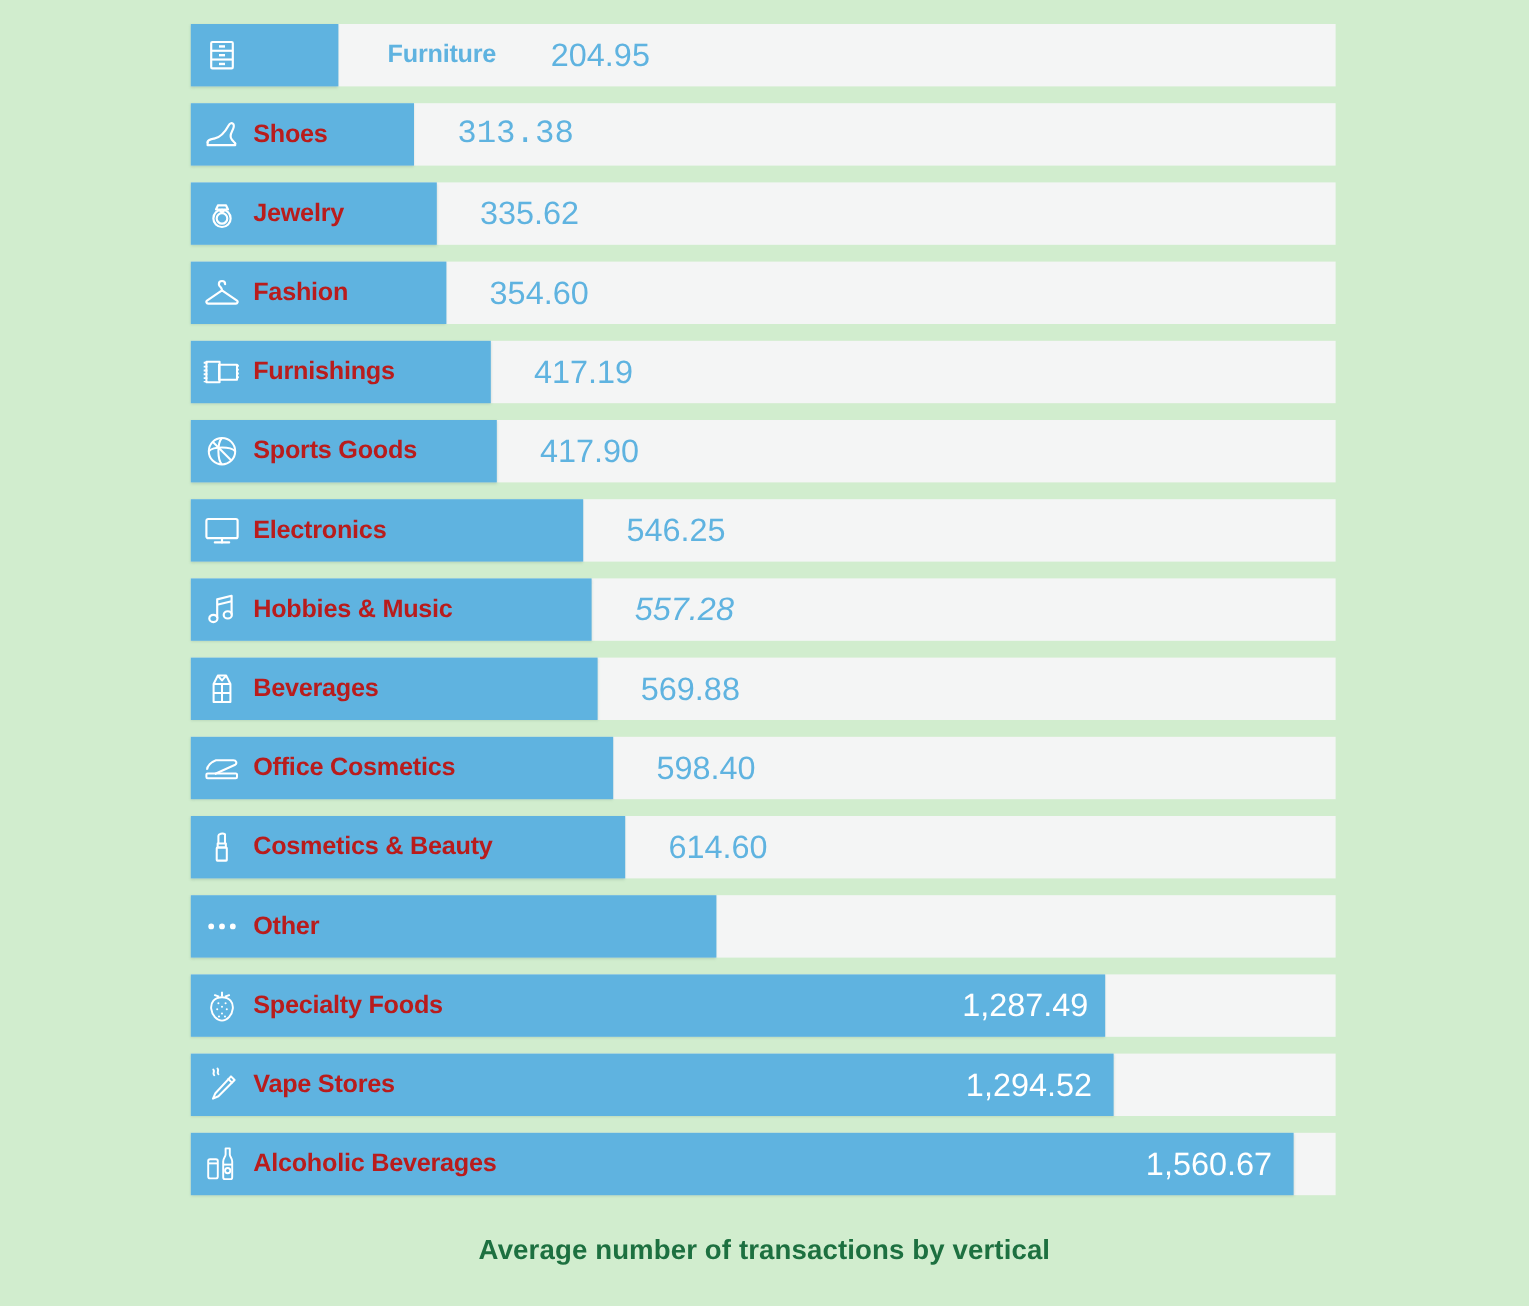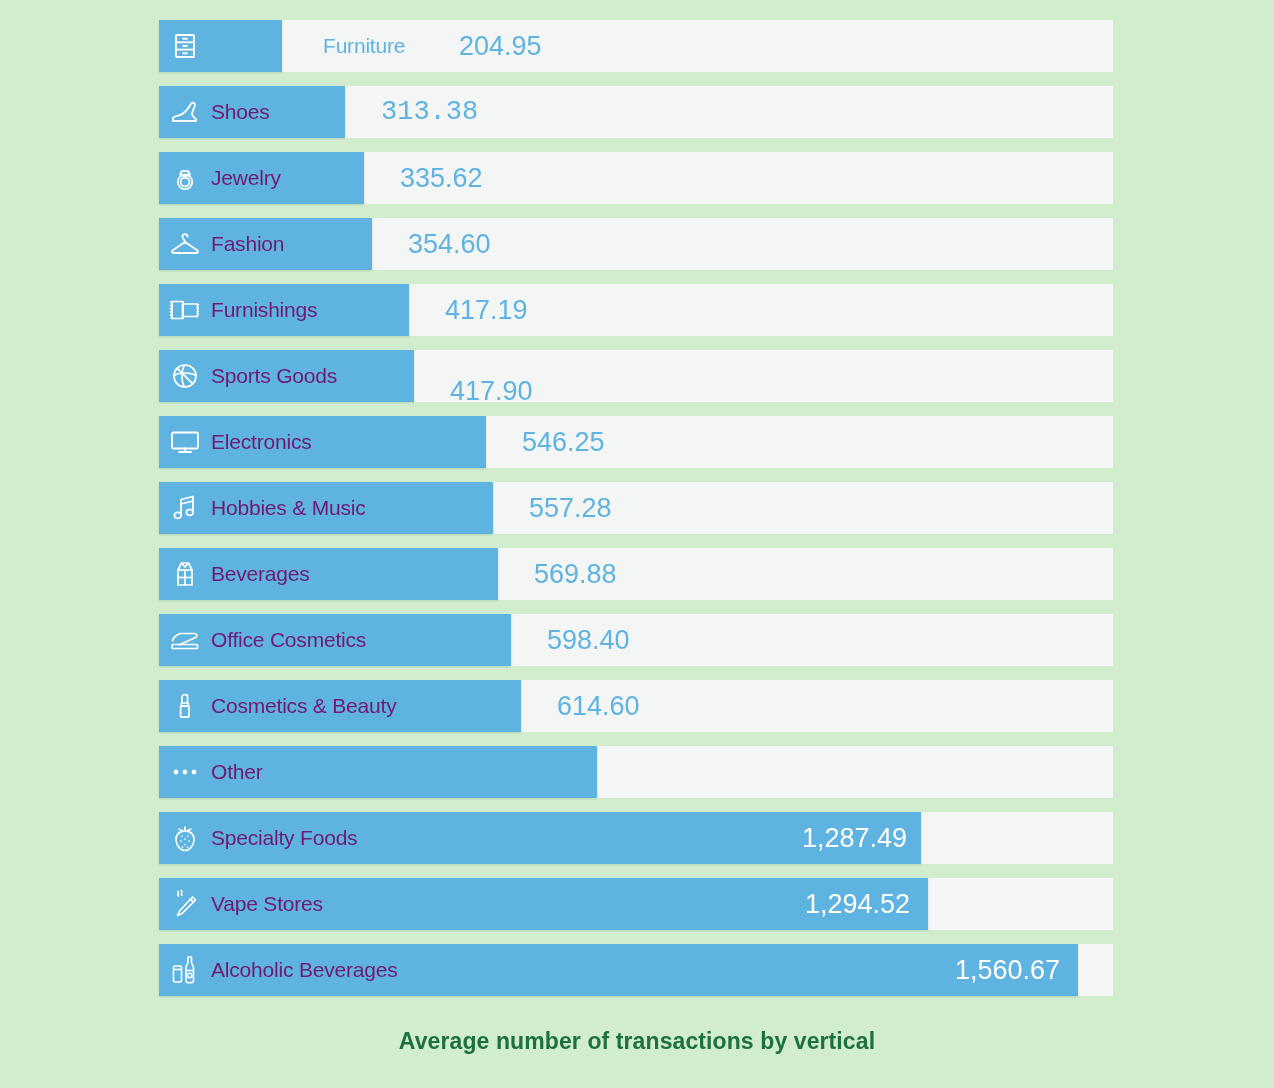--- a/index.html
+++ b/index.html
@@ -61,28 +61,28 @@
   .icon svg {
     display: block;
     overflow: visible;
   }
   .bar-label {
     position: absolute;
     top: 0;
     height: 52px;
     line-height: 52px;
     font-size: 21px;
-    font-weight: normal;
+    font-weight: bold;
     white-space: nowrap;
     letter-spacing: -0.2px;
   }
   
   .row.label-in .bar-label {
     left: 52px;
-    color: #701a75;
+    color: #b91c1c;
   }
   
   .row.label-out .bar-label {
     color: #5fb3e0;
   }
   .value {
     position: absolute;
     top: 0;
     height: 52px;
     line-height: 52px;
@@ -191,21 +191,21 @@
         <div class="bar" style="width: 255px;"></div>
         <span class="icon">
           <svg width="30" height="30" viewBox="0 0 30 30" fill="none" stroke="#fff" stroke-width="1.7">
             <circle cx="15" cy="15" r="11"></circle>
             <path d="M15 4 C11 8 11 22 15 26"></path>
             <path d="M4 15 C8 11 22 11 26 15"></path>
             <path d="M7.2 7.2 L22.8 22.8"></path>
           </svg>
         </span>
         <span class="bar-label">Sports Goods</span>
-        <span class="value" style="left: 291px; margin-top: 15px;">417.90</span>
+        <span class="value" style="left: 291px;">417.90</span>
       </div>
       <div class="row label-in value-out">
         <div class="track"></div>
         <div class="bar" style="width: 327px;"></div>
         <span class="icon">
           <svg width="32" height="28" viewBox="0 0 32 28" fill="none" stroke="#fff" stroke-width="1.8" stroke-linejoin="round" stroke-linecap="round">
             <rect x="3" y="4.5" width="26" height="16" rx="1.5"></rect>
             <line x1="10" y1="24" x2="22" y2="24"></line>
             <line x1="16" y1="20.5" x2="16" y2="24"></line>
           </svg>
@@ -218,21 +218,21 @@
         <div class="bar" style="width: 334px;"></div>
         <span class="icon">
           <svg width="28" height="30" viewBox="0 0 28 30" fill="none" stroke="#fff" stroke-width="1.8" stroke-linejoin="round">
             <path d="M10 22 L10 6.5 L22 3.5 L22 19"></path>
             <line x1="10" y1="11" x2="22" y2="8"></line>
             <ellipse cx="6.8" cy="22.4" rx="3.4" ry="3"></ellipse>
             <ellipse cx="18.8" cy="19.4" rx="3.4" ry="3"></ellipse>
           </svg>
         </span>
         <span class="bar-label">Hobbies &amp; Music</span>
-        <span class="value" style="left: 370px;">557.28</span>
+        <span class="value" style="left: 370px; font-style: italic;">557.28</span>
       </div>
       <div class="row label-in value-out">
         <div class="track"></div>
         <div class="bar" style="width: 339px;"></div>
         <span class="icon">
           <svg width="26" height="30" viewBox="0 0 26 30" fill="none" stroke="#fff" stroke-width="1.7" stroke-linejoin="round">
             <path d="M6 11 L6 26 L20 26 L20 11 L16.5 4 L9.5 4 Z"></path>
             <path d="M6 11 L20 11"></path>
             <line x1="13" y1="11" x2="13" y2="26"></line>
             <line x1="6" y1="18.5" x2="20" y2="18.5"></line>

